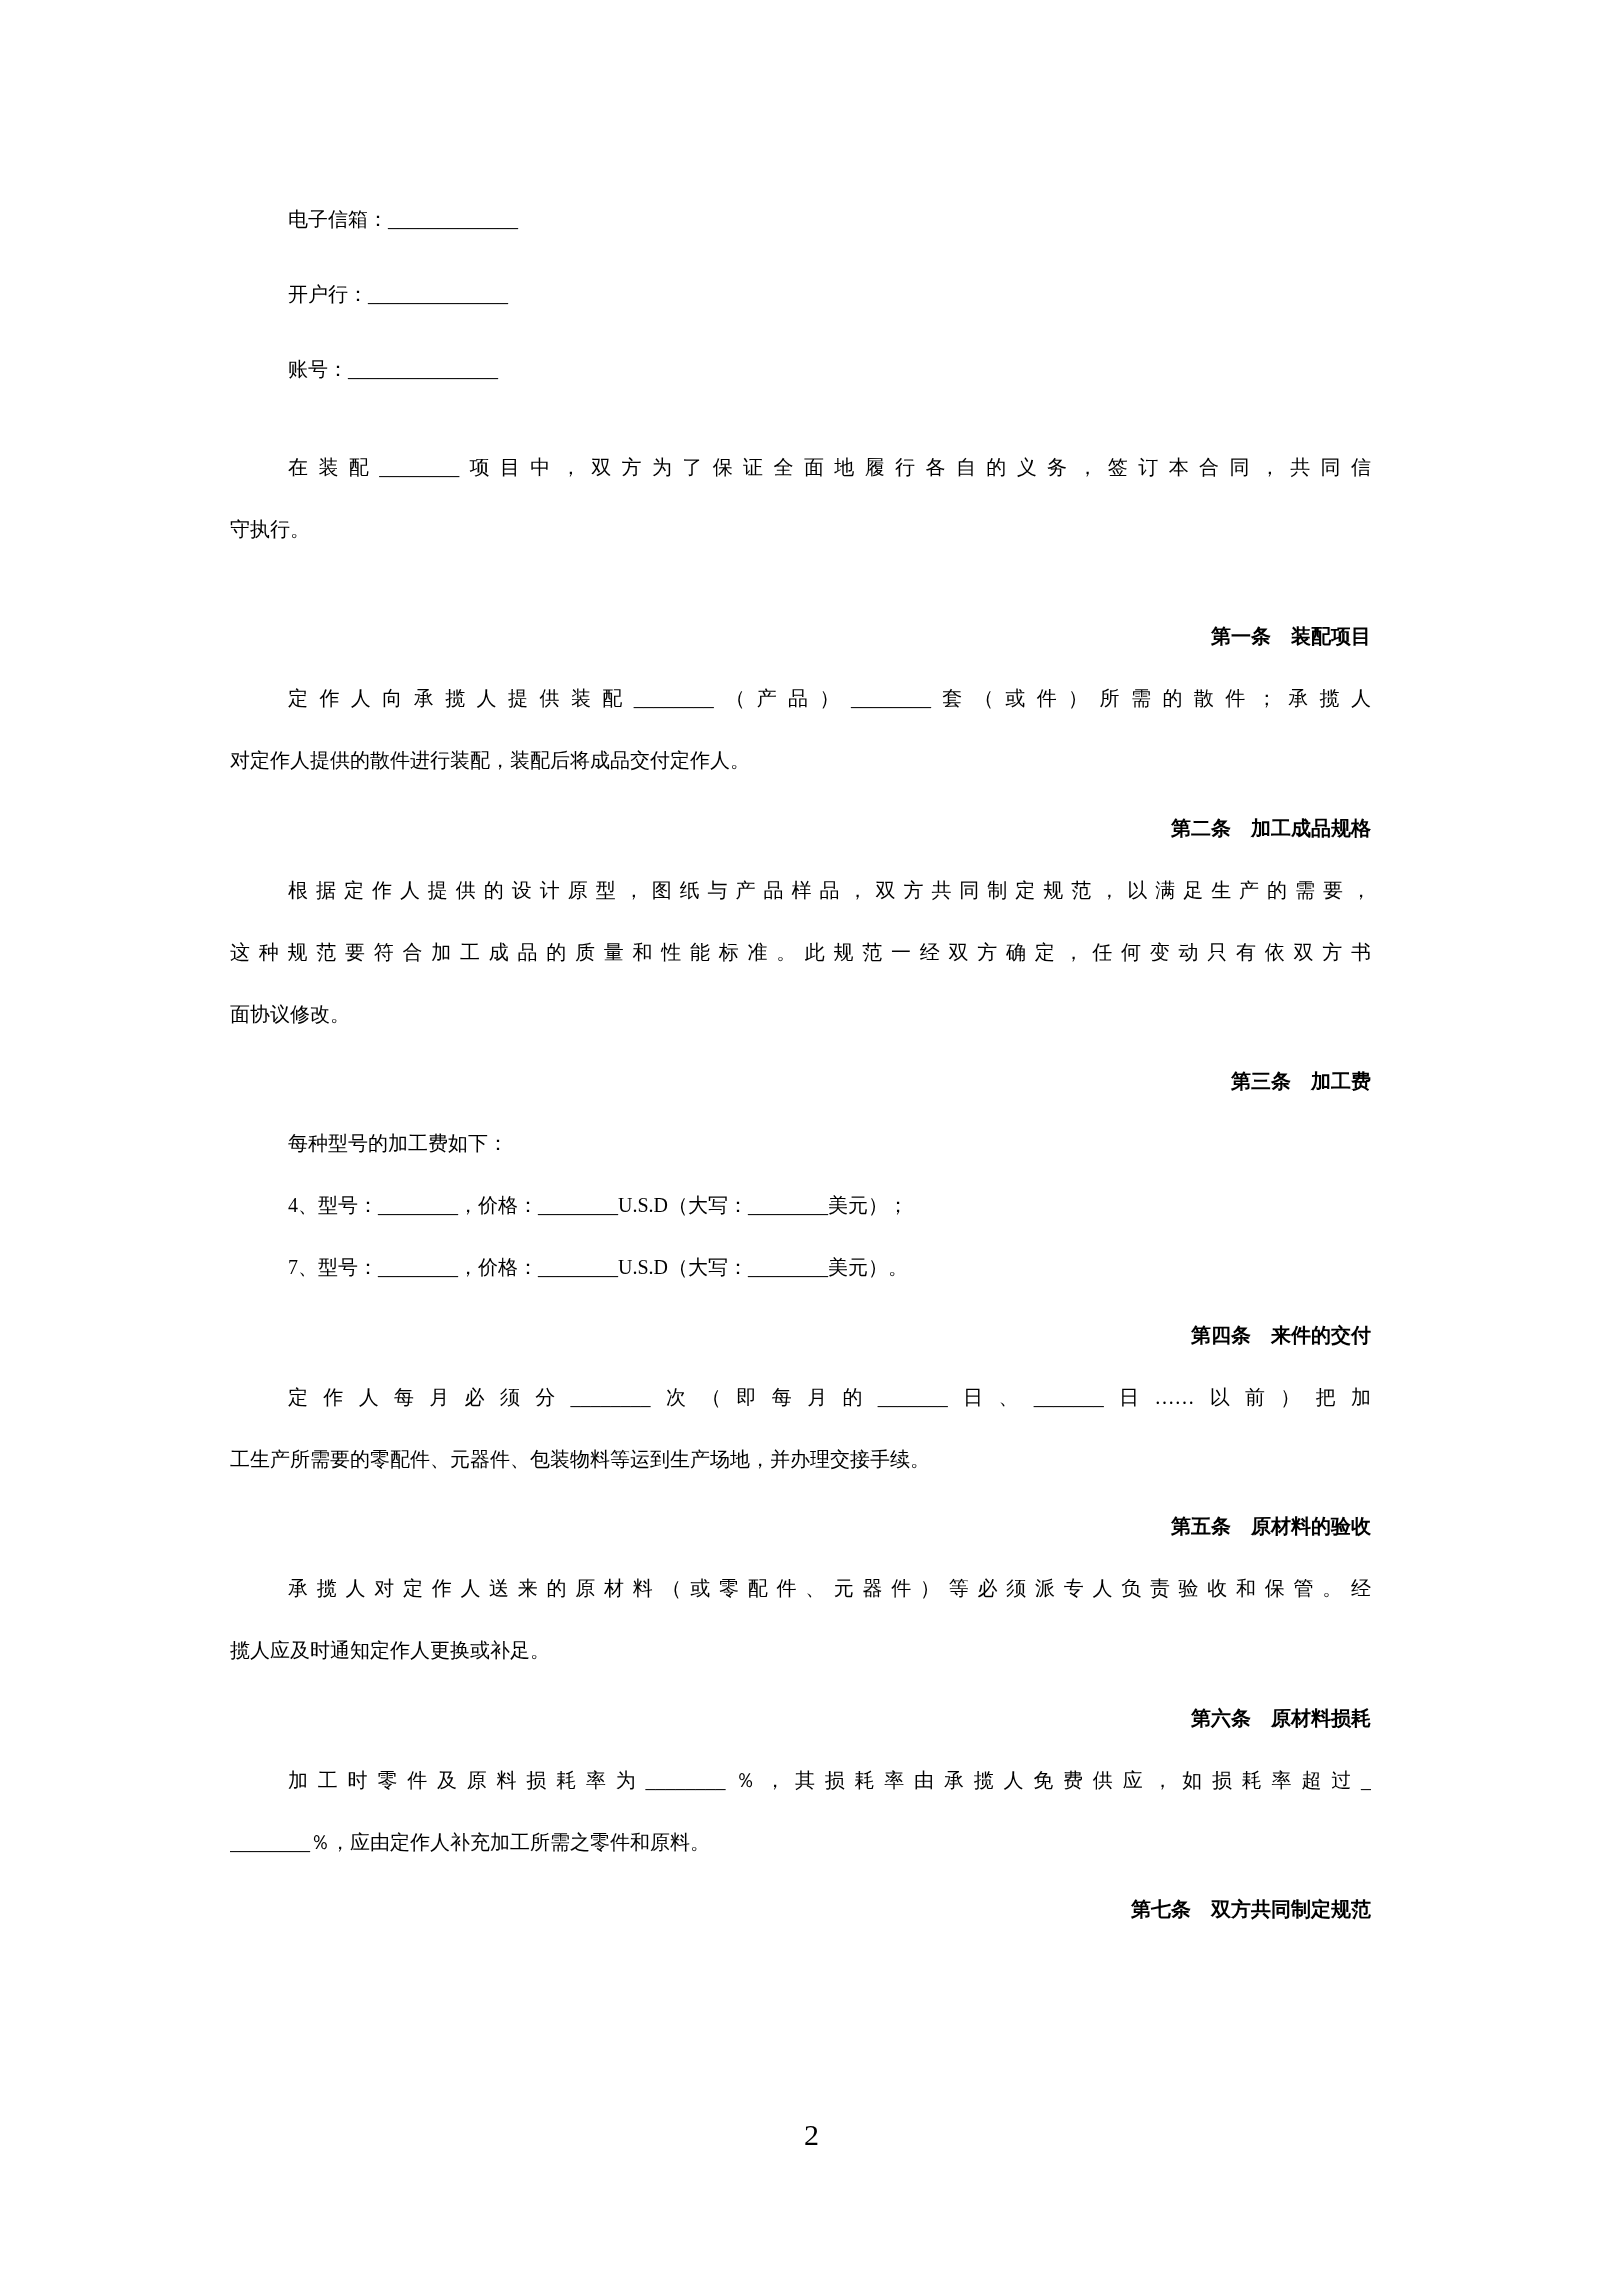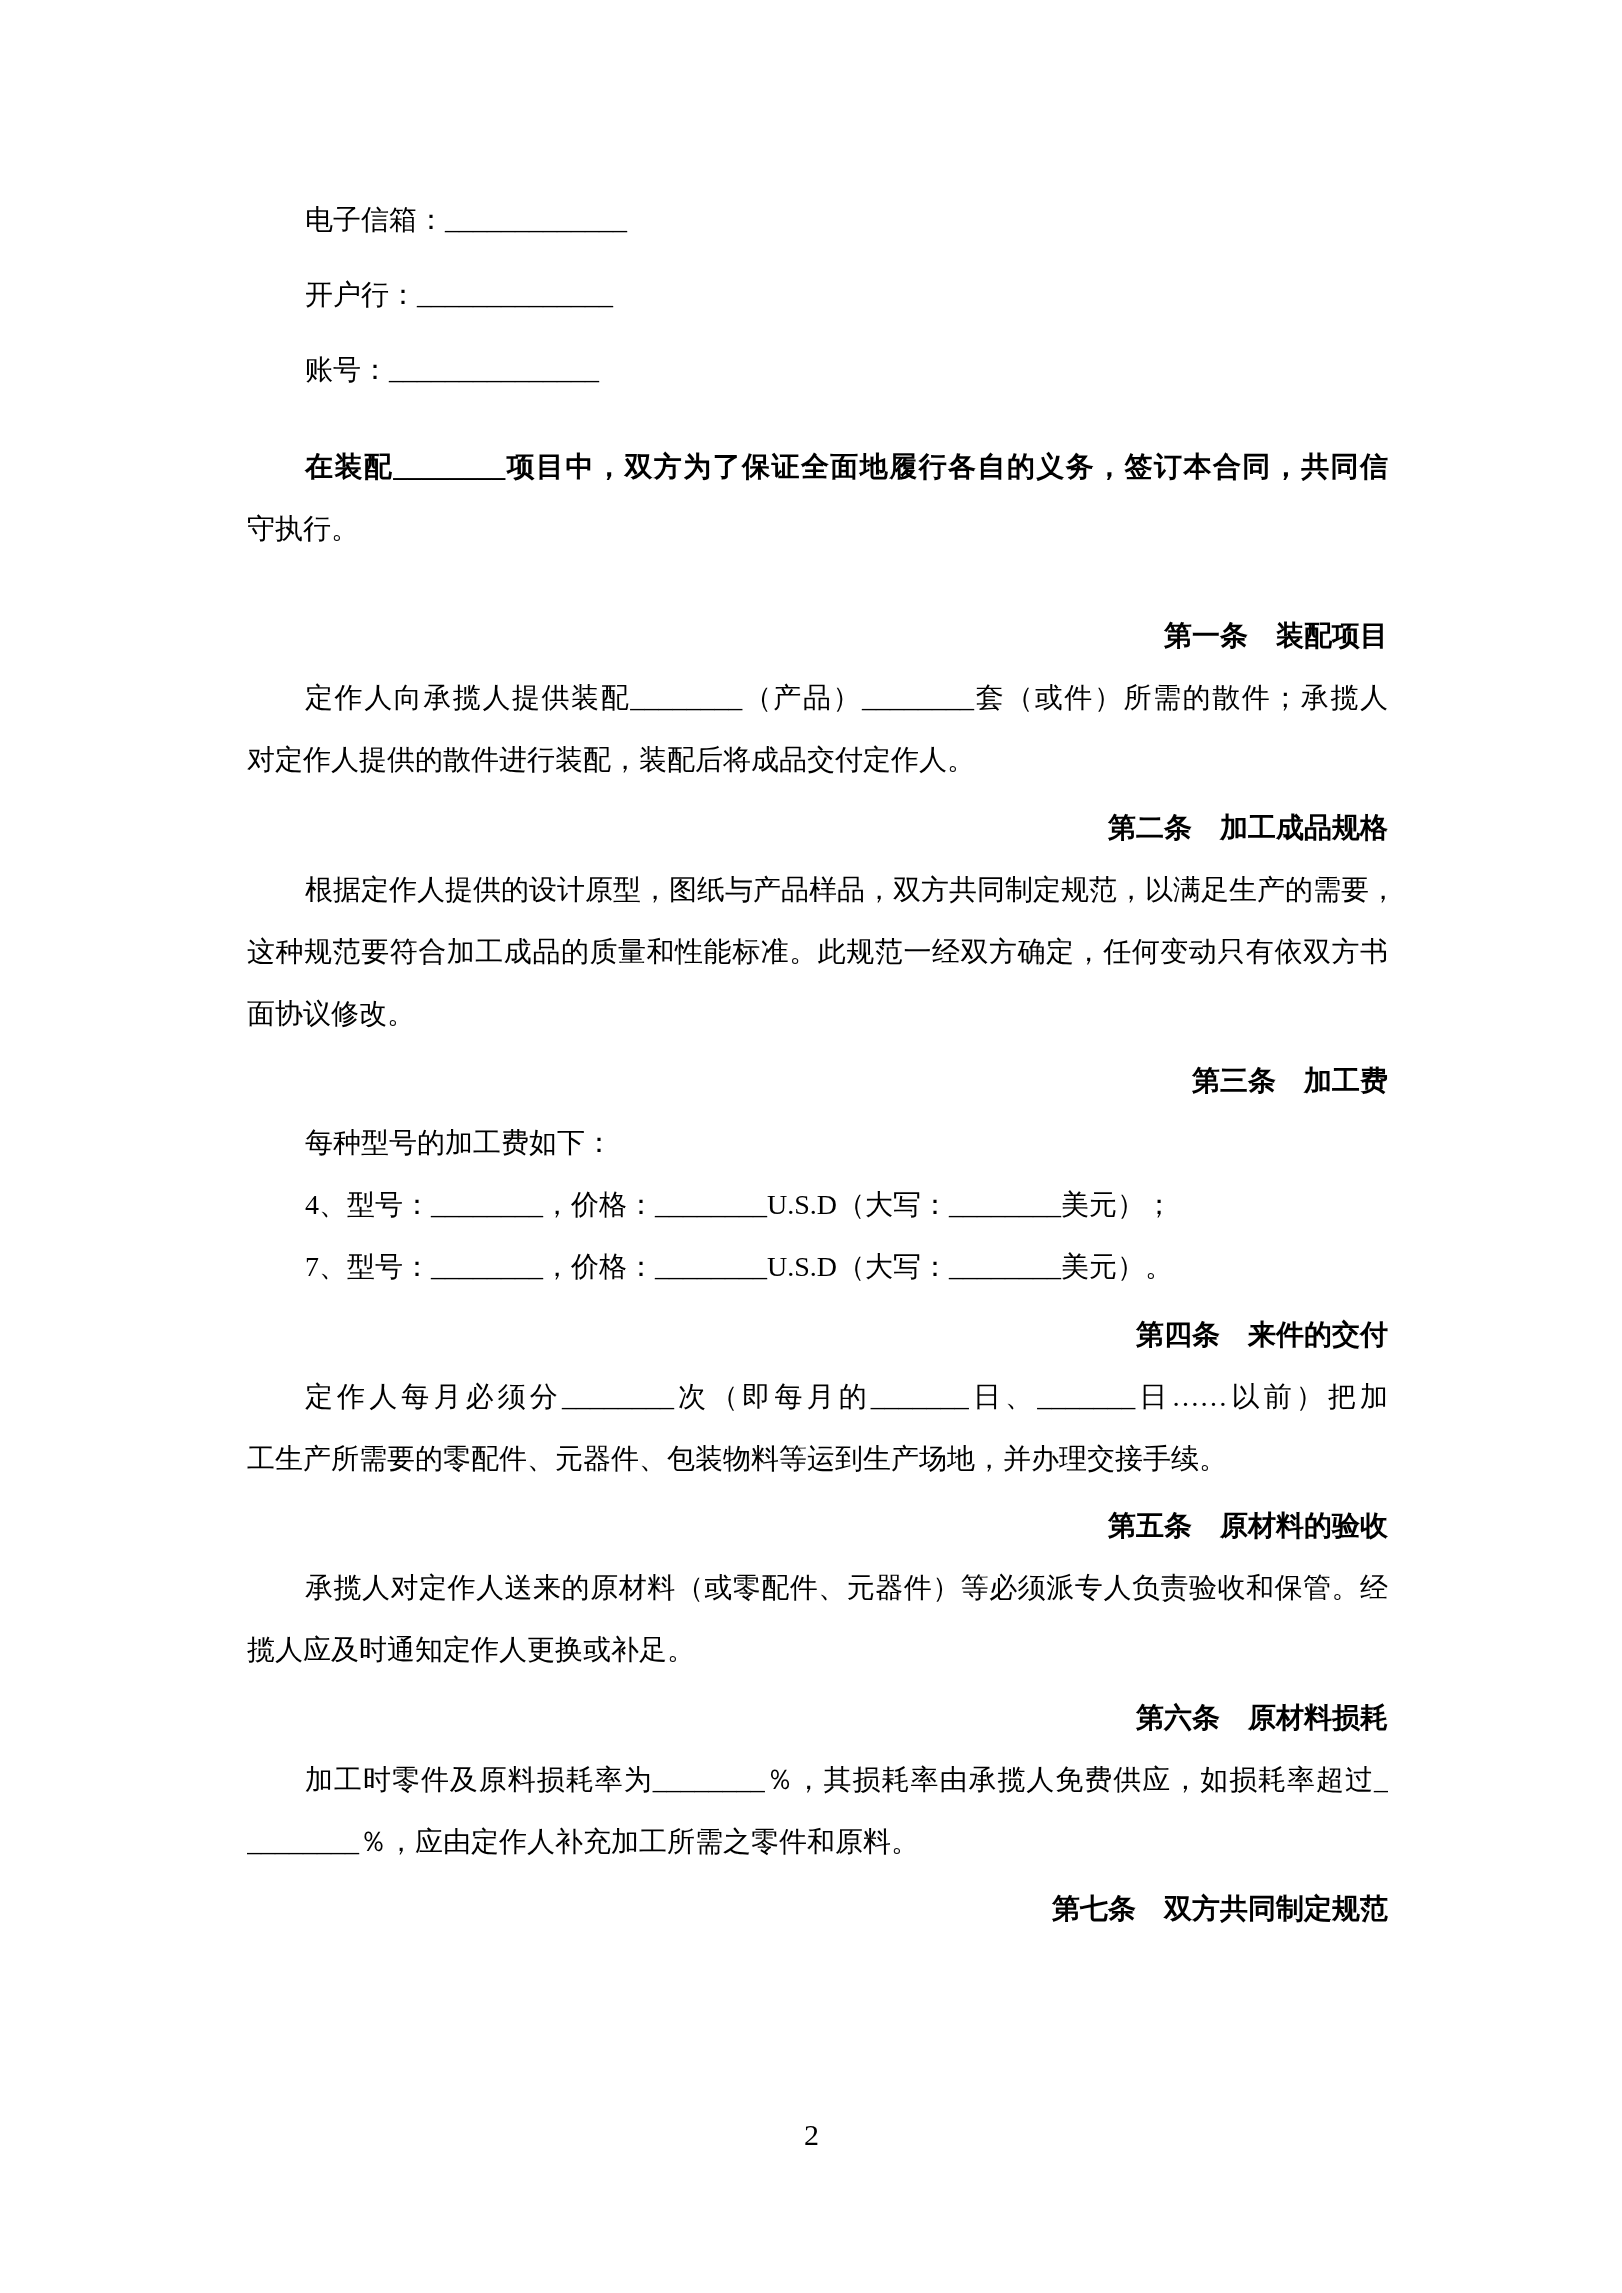--- a/index.html
+++ b/index.html
@@ -7,24 +7,24 @@
     position:relative;
     width:1623px;
     height:2294px;
     background:#ffffff;
     color:#000000;
     font-family:"Liberation Serif","DejaVu Serif",serif;
     overflow:hidden;
   }
   .content{
     position:absolute;
-    left:247px;
+    left:230px;
     top:182px;
     width:1141px;
-    font-size:28px;
+    font-size:20px;
   }
   .line{
     height:62px;
     line-height:62px;
     white-space:nowrap;
     overflow:hidden;
   }
   .line.field{
     height:75px;
     line-height:75px;
@@ -38,21 +38,21 @@
   .line.heading{
     font-weight:bold;
     margin-top:5.5px;
     text-align:right;
   }
   .line.full{
     text-align:justify;
     text-align-last:justify;
   }
   
-  .content > .line:nth-child(4){margin-top:29px;font-weight:bold;}   
+  .content > .line:nth-child(4){margin-top:29px;}   
   .content > .line:nth-child(6){margin-top:45px;}   
   .page-number{
     position:absolute;
     left:0;
     right:0;
     top:2118px;
     text-align:center;
     font-size:30px;
     font-family:"Liberation Serif","DejaVu Serif",serif;
     color:#000000;

